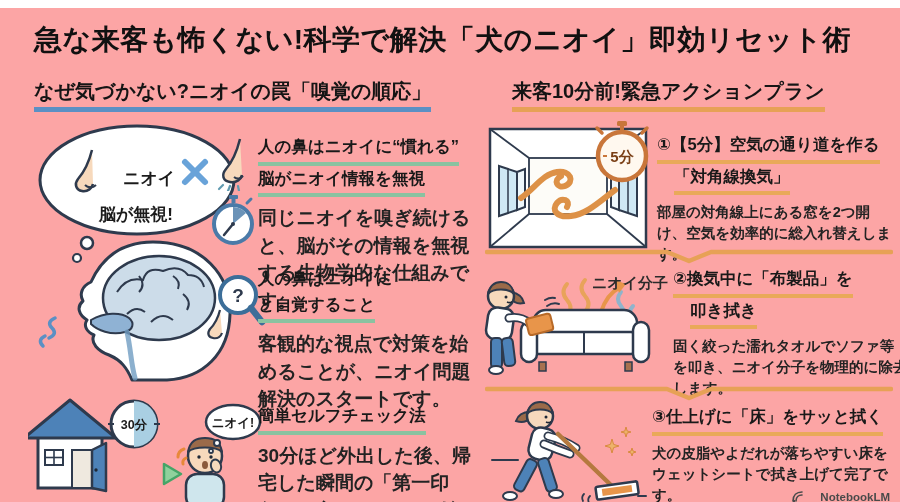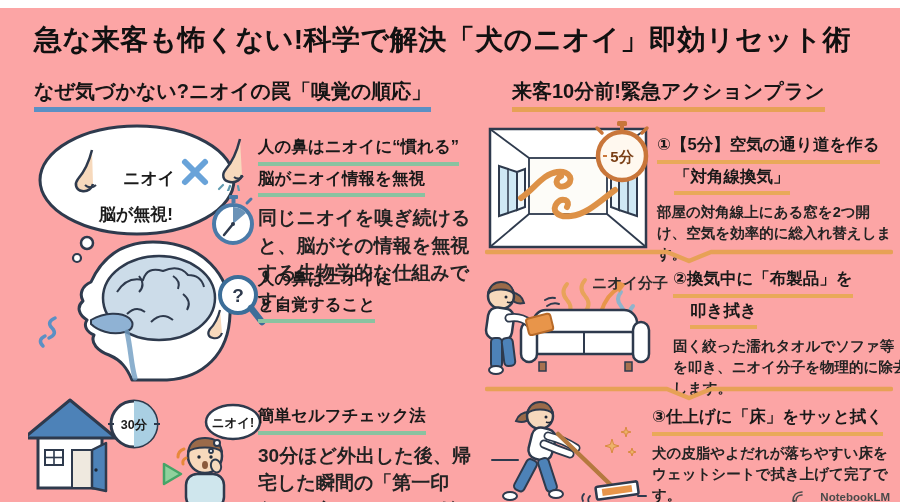--- a/index.html
+++ b/index.html
@@ -104,20 +104,21 @@
   <svg class="abs" style="left:203px;top:262px;" width="64" height="76" viewBox="0 0 64 76">
     <path d="M17,40 C15,48 12,54 7,59 C4,63 5,67 10,68 C15,69 18,66 19,63" fill="#f7d9bc" stroke="#2e3a4d" stroke-width="2.2" stroke-linejoin="round"></path>
     <circle cx="35" cy="25" r="18" fill="#ffffff" stroke="#3c6e99" stroke-width="4"></circle>
     <text x="35" y="32" font-size="19" font-weight="900" fill="#2e3a4d" text-anchor="middle">?</text>
     <line x1="48" y1="38" x2="59" y2="52" stroke="#3c6e99" stroke-width="6.5" stroke-linecap="round"></line>
   </svg>
 
   <div class="abs" style="left:258px;top:258px;width:218px;">
     <div class="hl"><span>人の鼻はニオイに</span></div>
     <div class="hl"><span class="u g">と自覚すること</span></div>
+    <p class="bodytxt">客観的な視点で対策を始めることが、ニオイ問題解決のスタートです。</p>
   </div>
 
   <svg class="abs" style="left:28px;top:386px;" width="234" height="116" viewBox="0 0 234 116">
     <g>
       <rect x="10" y="42" width="64" height="52" fill="#ffffff" stroke="#2e3a4d" stroke-width="3"></rect>
       <polygon points="42,6 88,44 -4,44" fill="#4d82b8" stroke="#2e3a4d" stroke-width="3" stroke-linejoin="round"></polygon>
       <rect x="17" y="56" width="18" height="15" fill="#ffffff" stroke="#2e3a4d" stroke-width="2"></rect>
       <line x1="26" y1="56" x2="26" y2="71" stroke="#2e3a4d" stroke-width="1.6"></line>
       <line x1="17" y1="63.5" x2="35" y2="63.5" stroke="#2e3a4d" stroke-width="1.6"></line>
       <rect x="44" y="56" width="20" height="38" fill="#efe9df" stroke="#2e3a4d" stroke-width="2"></rect>

